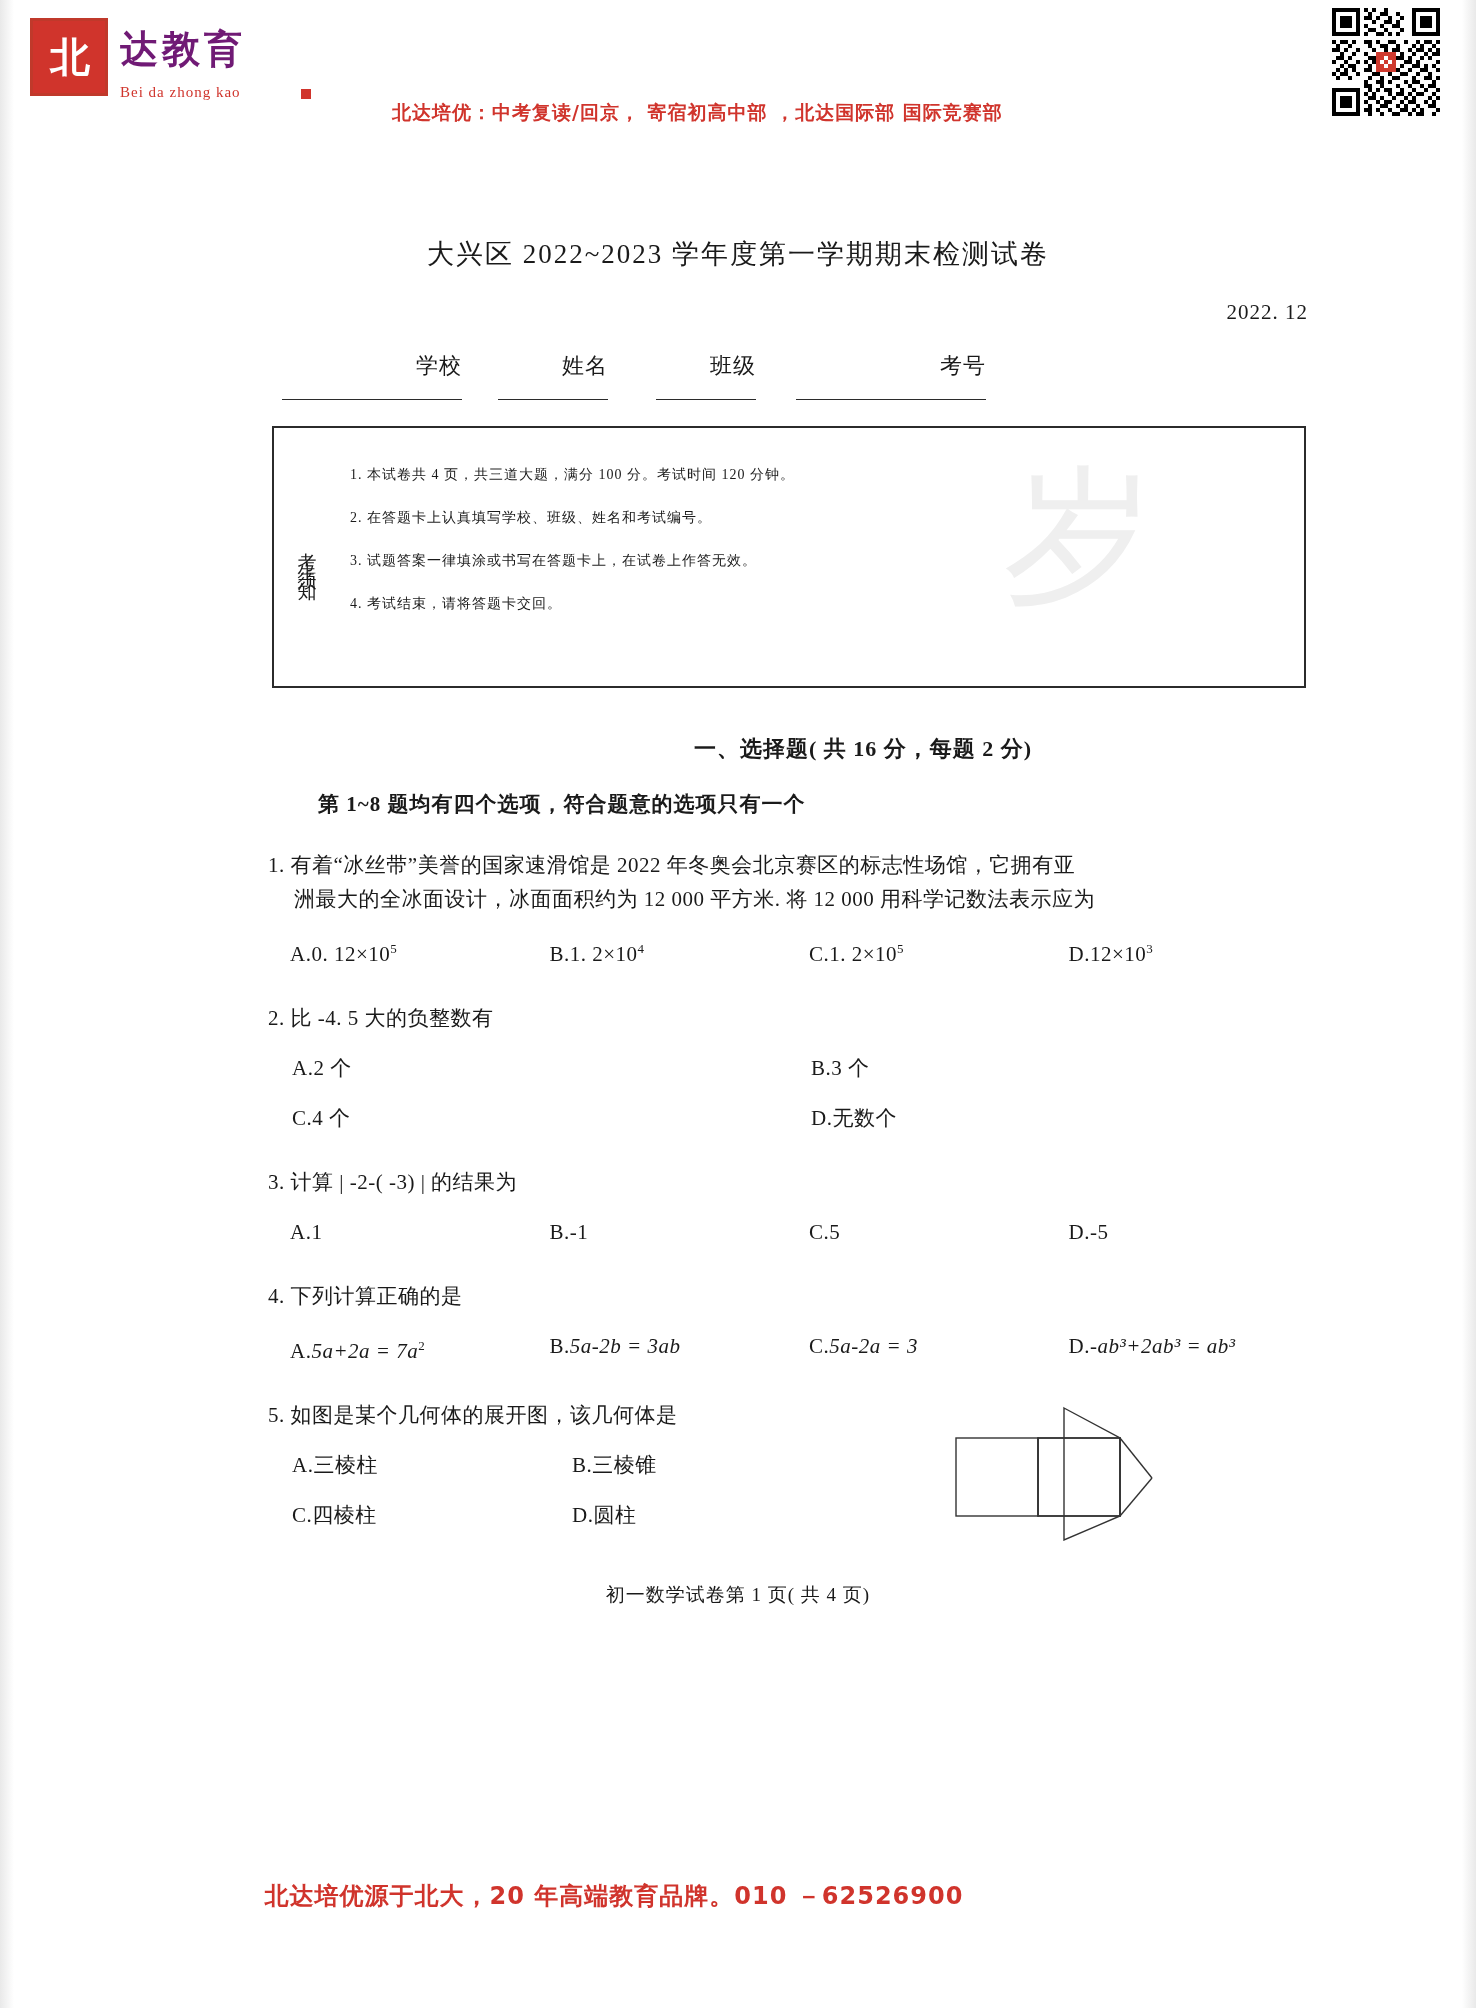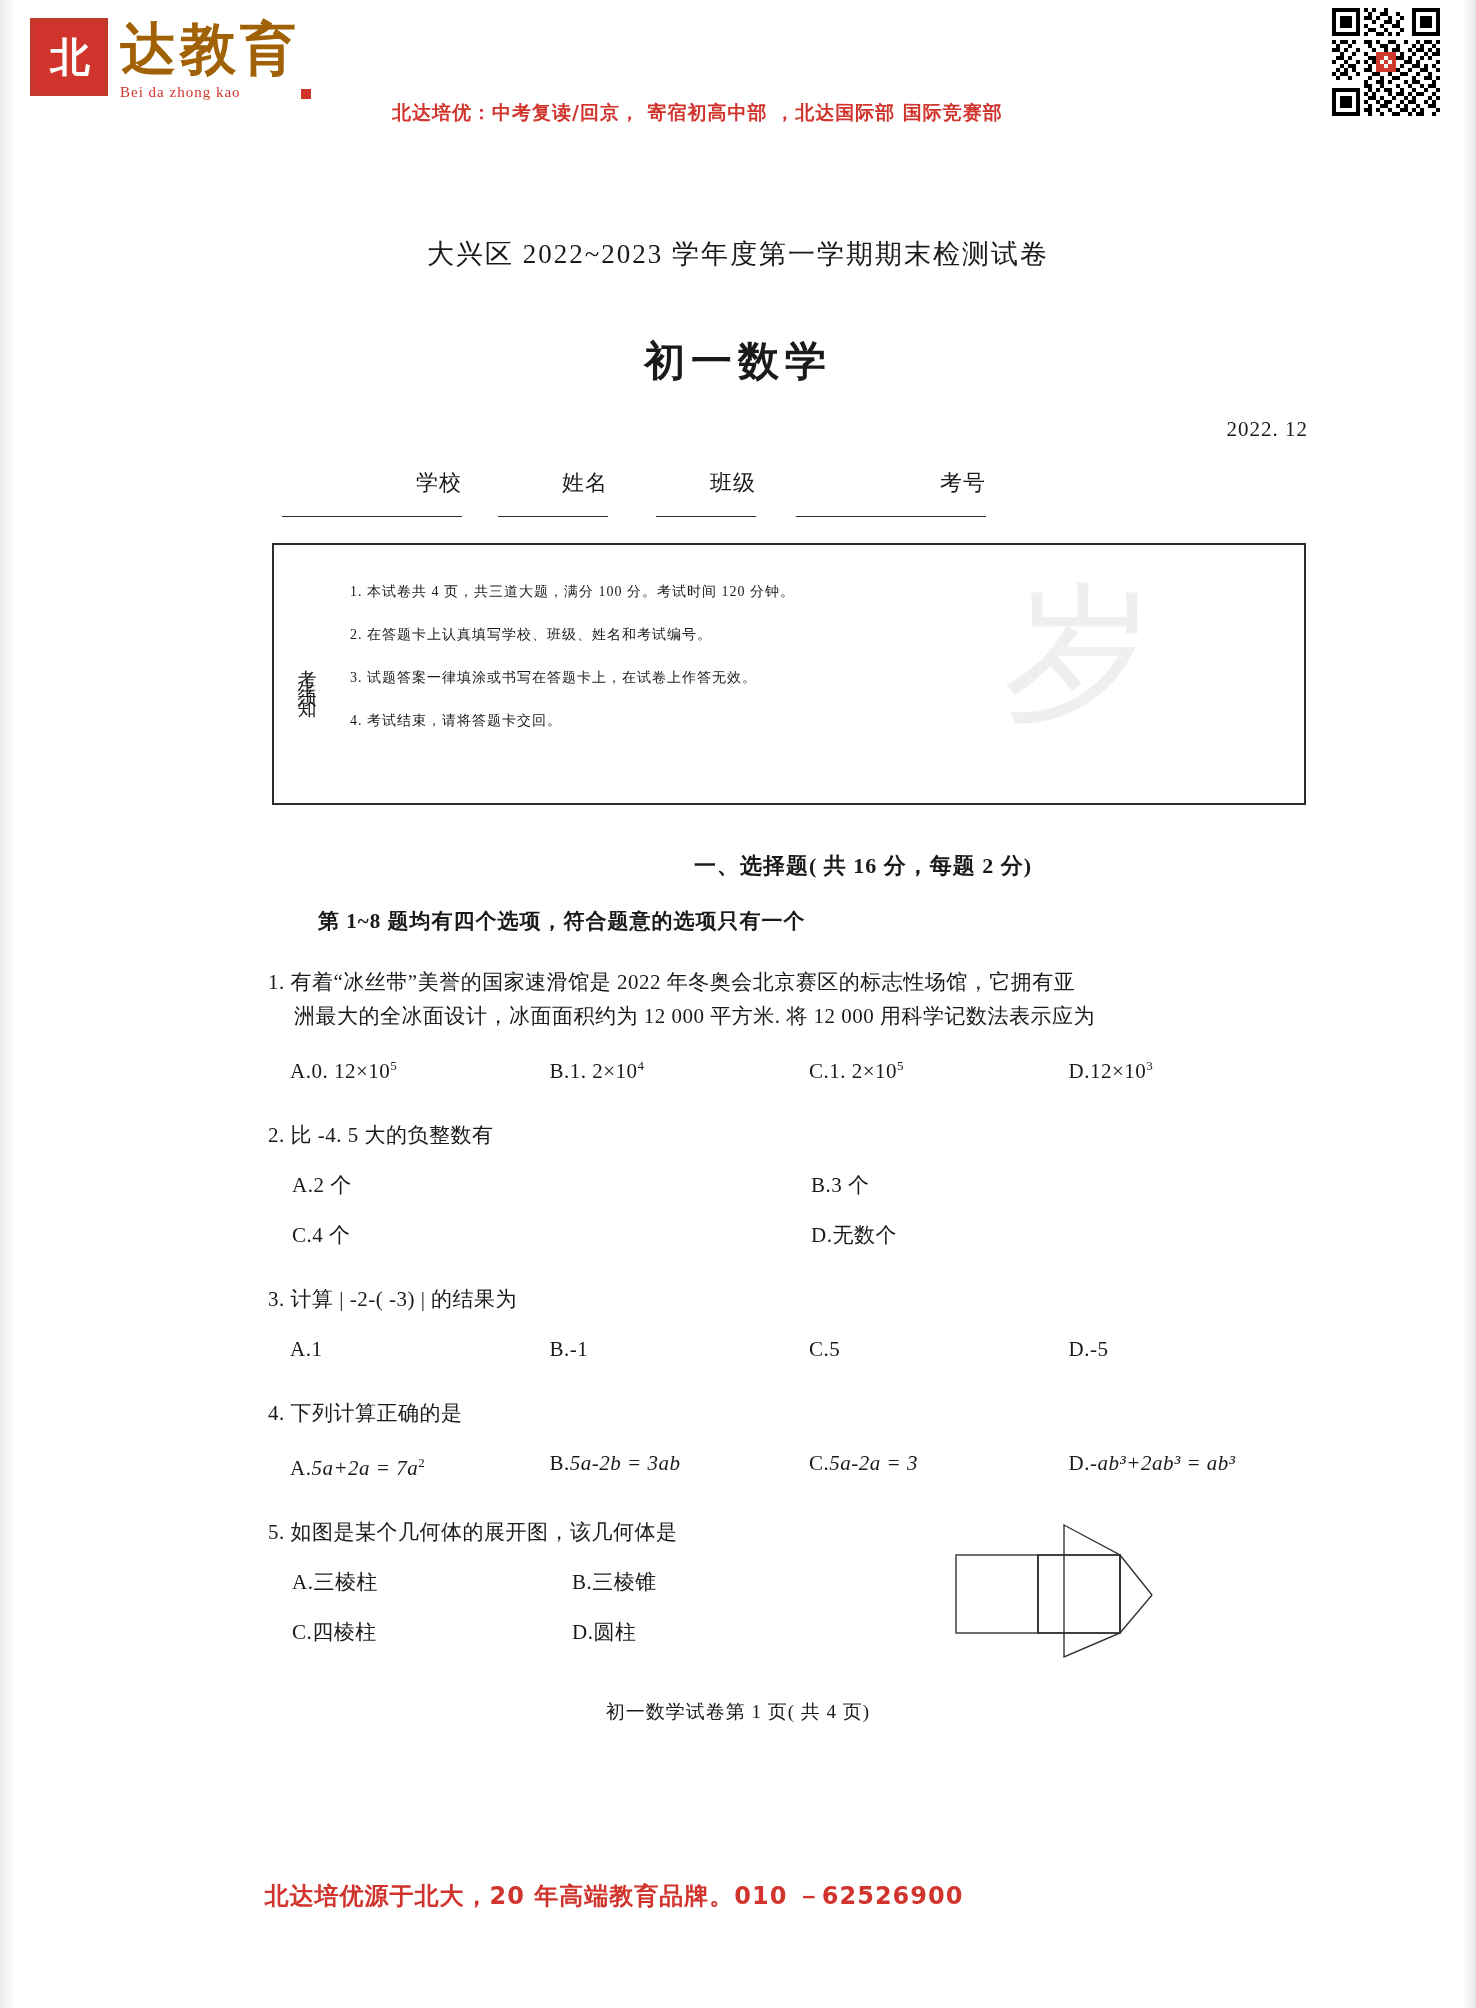--- a/index.html
+++ b/index.html
@@ -38,24 +38,24 @@
     font-weight: bold;
     font-size: 40px;
     line-height: 72px;
     text-align: center;
     letter-spacing: -2px;
   }
   .logo-text-wrap {
     margin-left: 12px;
   }
   .logo-text {
-    color: #a16207;
+    color: #701a75;
     font-family: "DejaVu Sans", sans-serif;
     font-weight: bold;
-    font-size: 56px;
+    font-size: 38px;
     line-height: 62px;
     letter-spacing: 4px;
     white-space: nowrap;
   }
   .logo-sub {
     color: #d0342c;
     font-family: "Liberation Serif", serif;
     font-size: 15px;
     letter-spacing: 1px;
     margin-top: 4px;
@@ -473,21 +473,20 @@
         <rect x="12" y="14" width="1" height="1"></rect>
           <rect x="14" y="14" width="1" height="1"></rect>
       </g>
     </svg>
   </div>
 </div>
 
 <div class="sheet">
 
   <div class="exam-title">大兴区 2022~2023 学年度第一学期期末检测试卷</div>
-  <div class="subject-title">初一数学</div>
   <div class="exam-date">2022. 12</div>
 
   <div class="id-line">
     <span class="fld">
       <span class="lbl">学校</span>
       <span class="rule" style="width:180px"></span>
     </span>
     <span class="fld" style="margin-left:36px">
       <span class="lbl">姓名</span>
       <span class="rule" style="width:110px"></span>

